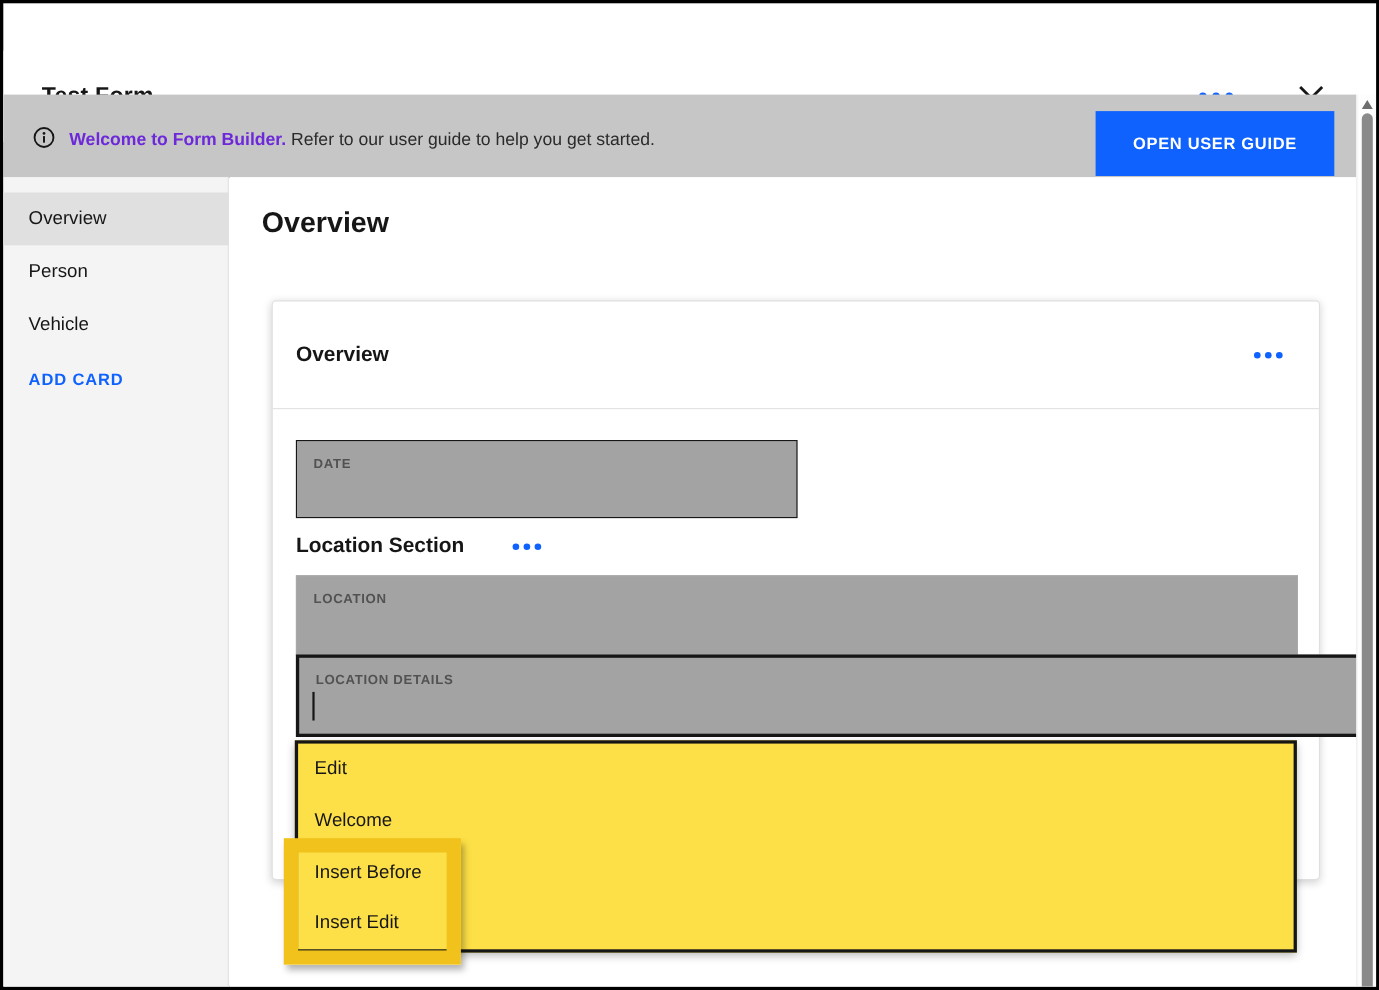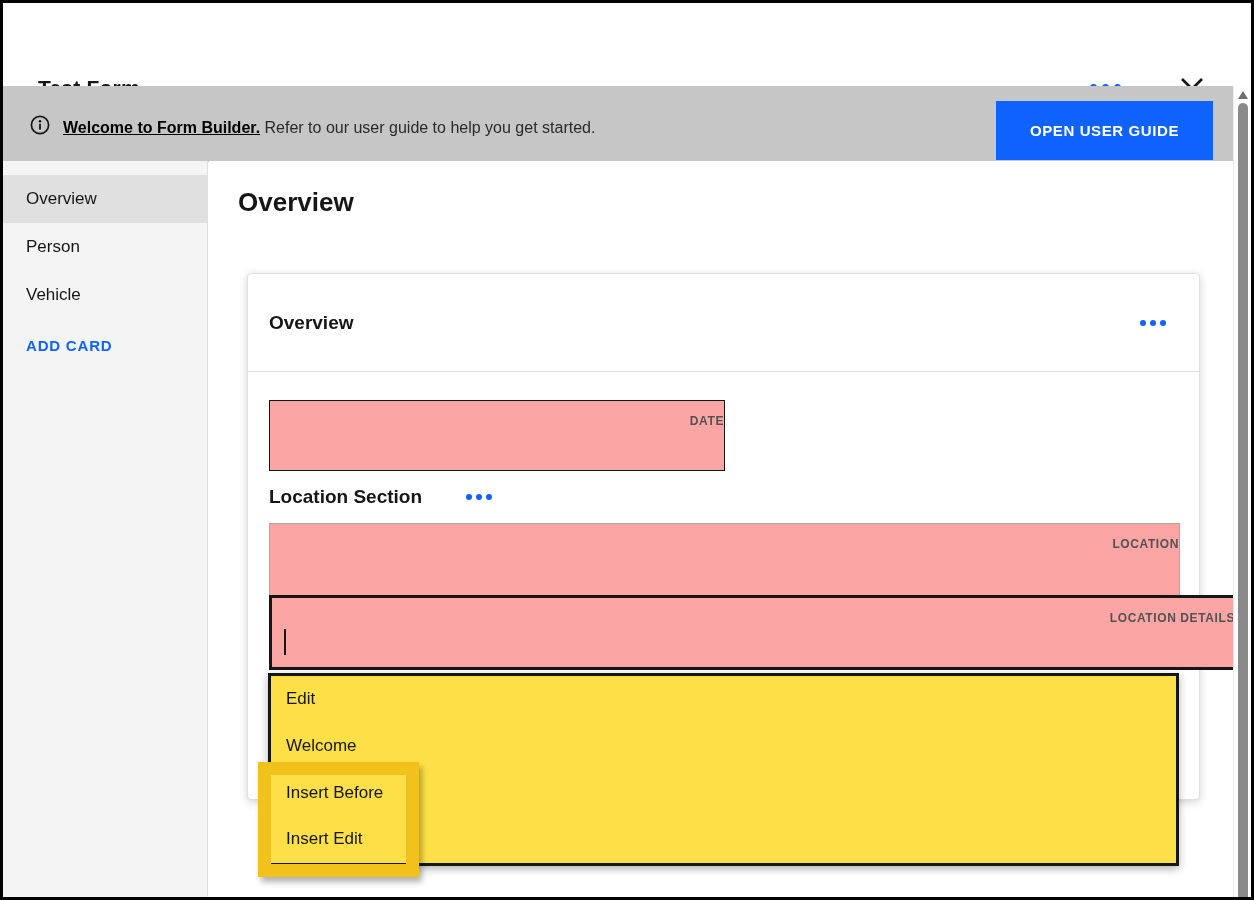--- a/index.html
+++ b/index.html
@@ -13,21 +13,21 @@
   .window-title { position:absolute; left:35px; top:30px; font-size:21px; font-weight:700; letter-spacing:.2px; }
   .header-dots { position:absolute; left:1087px; top:38px; display:flex; gap:5px; cursor:pointer; }
   .header-dots i { width:7px; height:7px; border-radius:50%; background:var(--accent,#0f62fe); }
   .close-btn { position:absolute; left:1172px; top:26px; width:34px; height:34px; cursor:pointer; }
   .close-btn svg { width:100%; height:100%; }
 
   
   .banner { position:absolute; left:0; top:83px; width:1230px; height:76px; background:var(--banner-bg,#c6c6c6); }
   .info-icon { position:absolute; left:27px; top:29px; width:20px; height:20px; }
   .banner-text { position:absolute; left:60px; top:33px; font-size:16px; color:#2a2a2a; }
-  .banner-text b { font-weight:700; color:#000000;text-decoration:underline; }
+  .banner-text b { font-weight:700; color:#6d28d9; }
   .guide-btn { position:absolute; left:993px; top:15px; width:217px; height:59px; background:var(--accent,#0f62fe);
                color:#ffffff; font-size:15px; font-weight:700; letter-spacing:.6px; border:none;
                display:flex; align-items:center; justify-content:center; cursor:pointer; }
 
   
   .sidebar { position:absolute; left:0; top:158px; width:205px; height:736px; background:var(--sidebar-bg,#f4f4f4);
              border-right:1px solid var(--border-light,#e0e0e0); }
   .side-item { position:absolute; left:0; width:205px; height:48px; display:flex; align-items:center;
                padding-left:23px; font-size:17px; cursor:pointer; }
   .side-item.selected { background:var(--sidebar-selected,#e0e0e0); }
@@ -38,21 +38,21 @@
   .page-title { position:absolute; left:235px; top:184px; font-size:26px; font-weight:600; }
 
   .card { position:absolute; left:244px; top:270px; width:953px; height:527px; background:#fff;
           border:1px solid var(--border-light,#e0e0e0); border-radius:4px; box-shadow:0 2px 8px rgba(0,0,0,.18); }
   .card-header { position:relative; height:98px; border-bottom:1px solid var(--border-light,#e0e0e0); }
   .card-title { position:absolute; left:21px; top:38px; font-size:19px; font-weight:600; }
   .dots { display:flex; gap:4px; cursor:pointer; }
   .dots i { width:6px; height:6px; border-radius:50%; background:var(--accent,#0f62fe); }
   .card-dots { position:absolute; left:892px; top:46px; }
 
-  .field { position:absolute; background:#fca5a5;text-align:right; }
+  .field { position:absolute; background:#a3a3a3; }
   .field-label { display:block; padding:13px 0 0 15px; font-size:12px; font-weight:600;
                  letter-spacing:.6px; color:var(--label,#525252); }
   .field-date { left:21px; top:126px; width:456px; height:71px; border:1px solid #161616; }
   .field-time { left:476px; top:125px; width:457px; height:73px; border:2px solid #161616; }
   .section-head { position:absolute; left:21px; top:212px; display:flex; align-items:center; gap:44px; }
   .section-title { font-size:19px; font-weight:700; }
   .field-location { left:21px; top:249px; width:911px; height:73px; border:1px solid var(--border-field,#a8a8a8); }
   .field-details { left:21px; top:321px; width:969px; height:75px; border:3px solid #161616; }
   .caret { position:absolute; left:12px; top:31px; width:2px; height:26px; background:#161616; }
 

